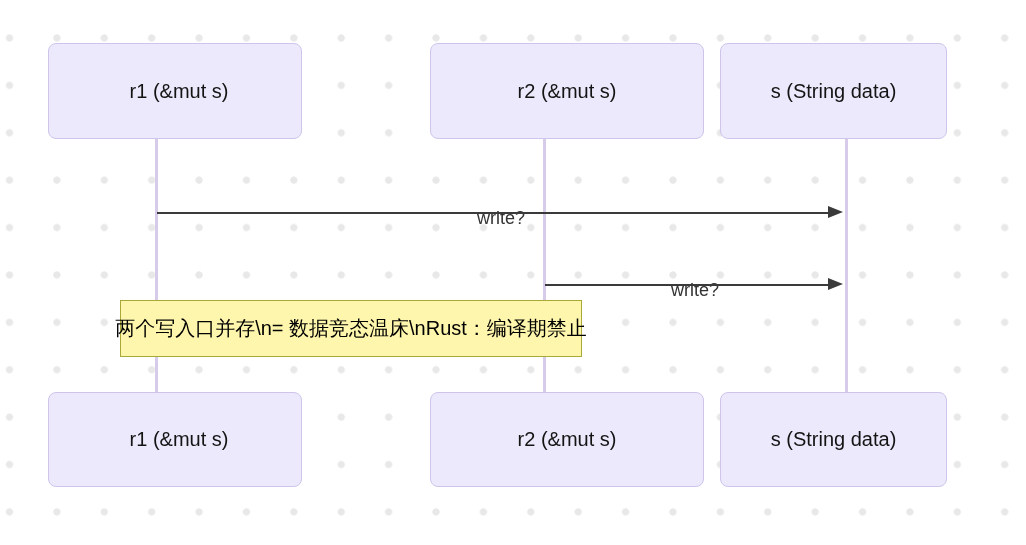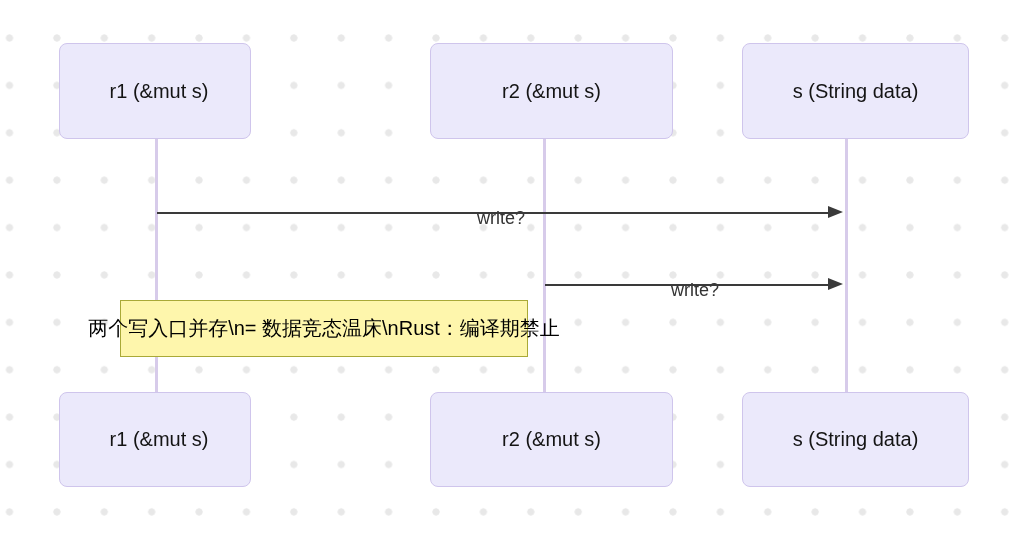--- a/index.html
+++ b/index.html
@@ -42,23 +42,23 @@
     box-sizing: border-box;
     display: flex;
     align-items: center;
     justify-content: center;
     font-size: 20px;
     color: #141414;
     z-index: 2;
   }
   .actor.row-top    { top: 43px; }
   .actor.row-bottom { top: 392px; height: 95px; }
-  .actor.a-r1 { left: 59px;  width: 192px; padding-left: 8px; }
-  .actor.a-r2 { left: 430px; width: 243px; }
-  .actor.a-s  { left: 742px; width: 227px; }
+  .actor.a-r1 { left: 48px;  width: 254px; padding-left: 8px; }
+  .actor.a-r2 { left: 430px; width: 274px; }
+  .actor.a-s  { left: 720px; width: 227px; }
 
   
   .arrow {
     position: absolute;
     height: 0;
     border-top: 2.5px solid #3a3a3a;
     z-index: 3;
   }
   .arrow::after {
     content: "";
@@ -84,21 +84,21 @@
     margin-top: 36px;
   }
   .msg-label.m1 { left: 501px; top: 172px; }
   .msg-label.m2 { left: 695px; top: 244px; }
 
   
   .note {
     position: absolute;
     left: 120px;
     top: 300px;
-    width: 408px;
+    width: 462px;
     height: 57px;
     background: #fef6ac;
     border: 1.5px solid #a9a937;
     box-sizing: border-box;
     display: flex;
     align-items: center;
     justify-content: center;
     z-index: 4;
   }
   .note-text {

